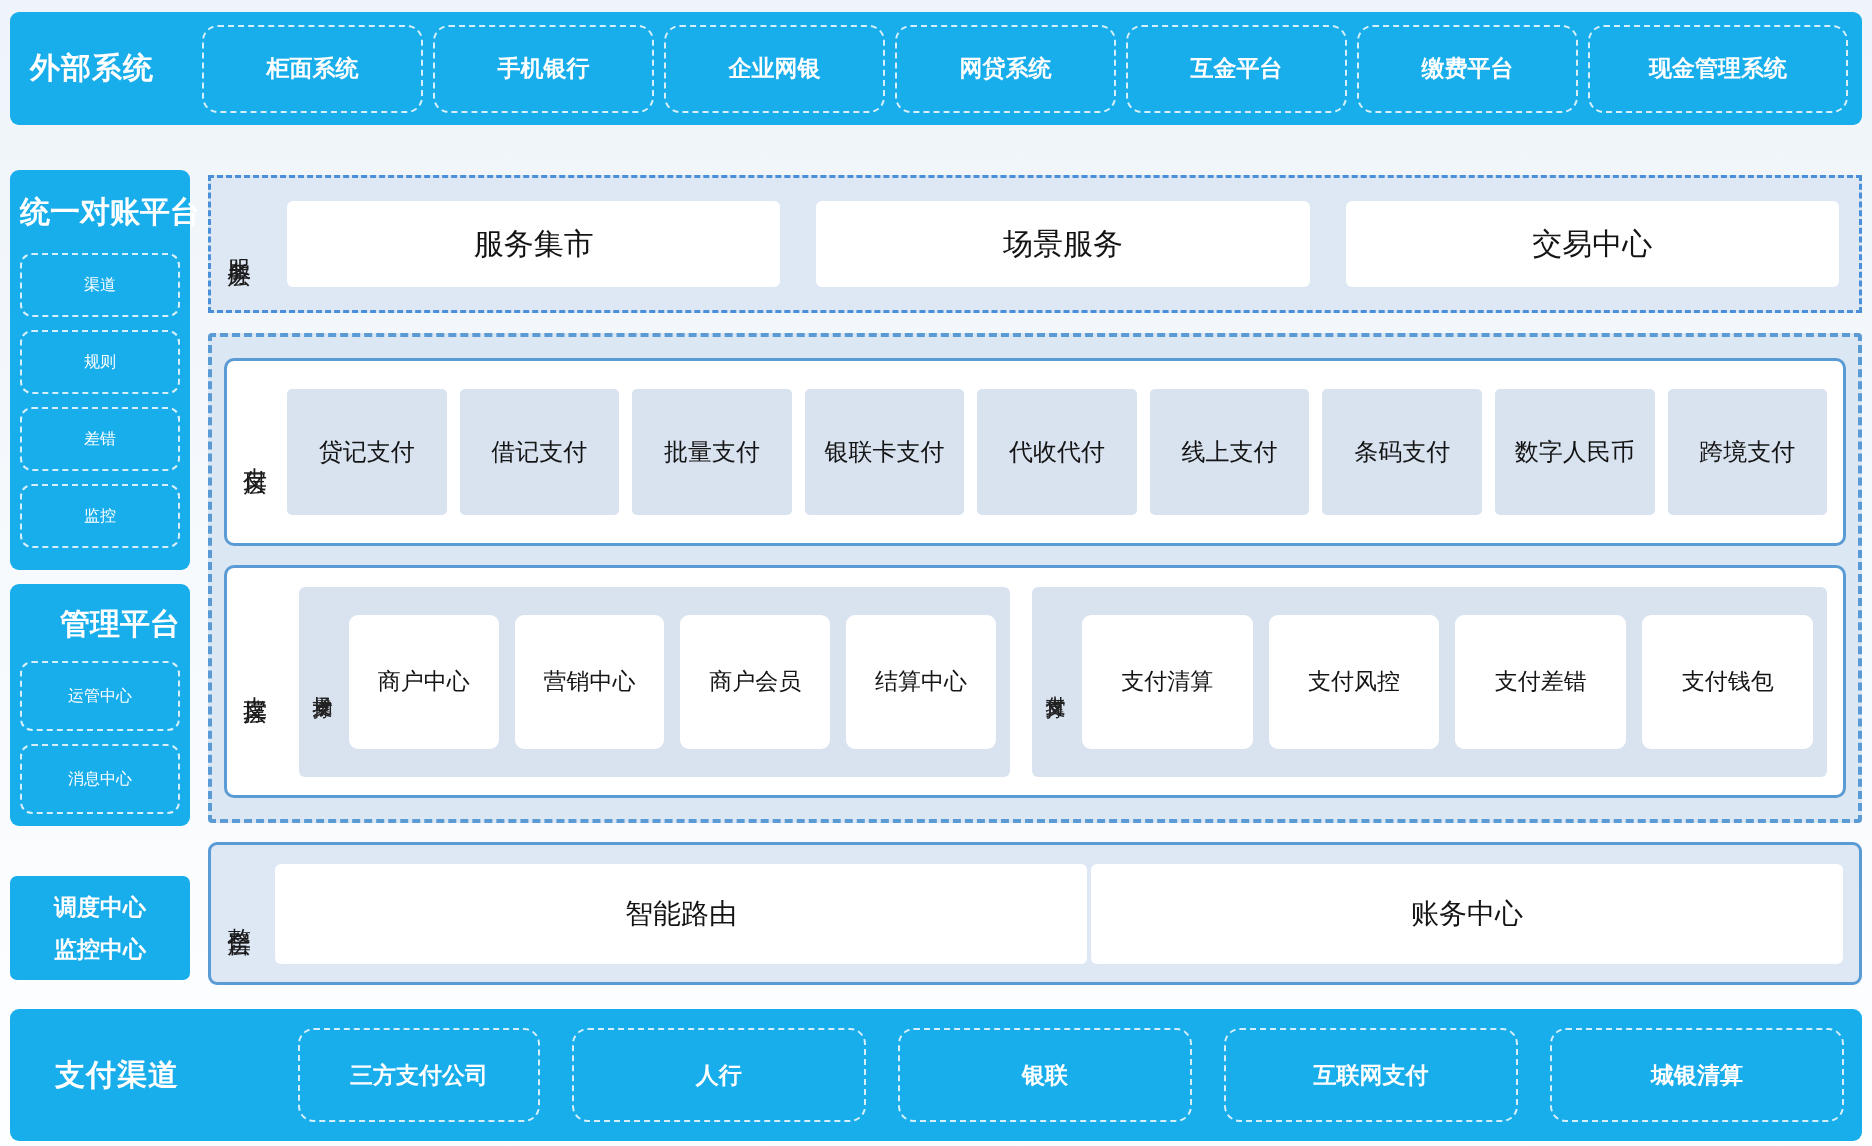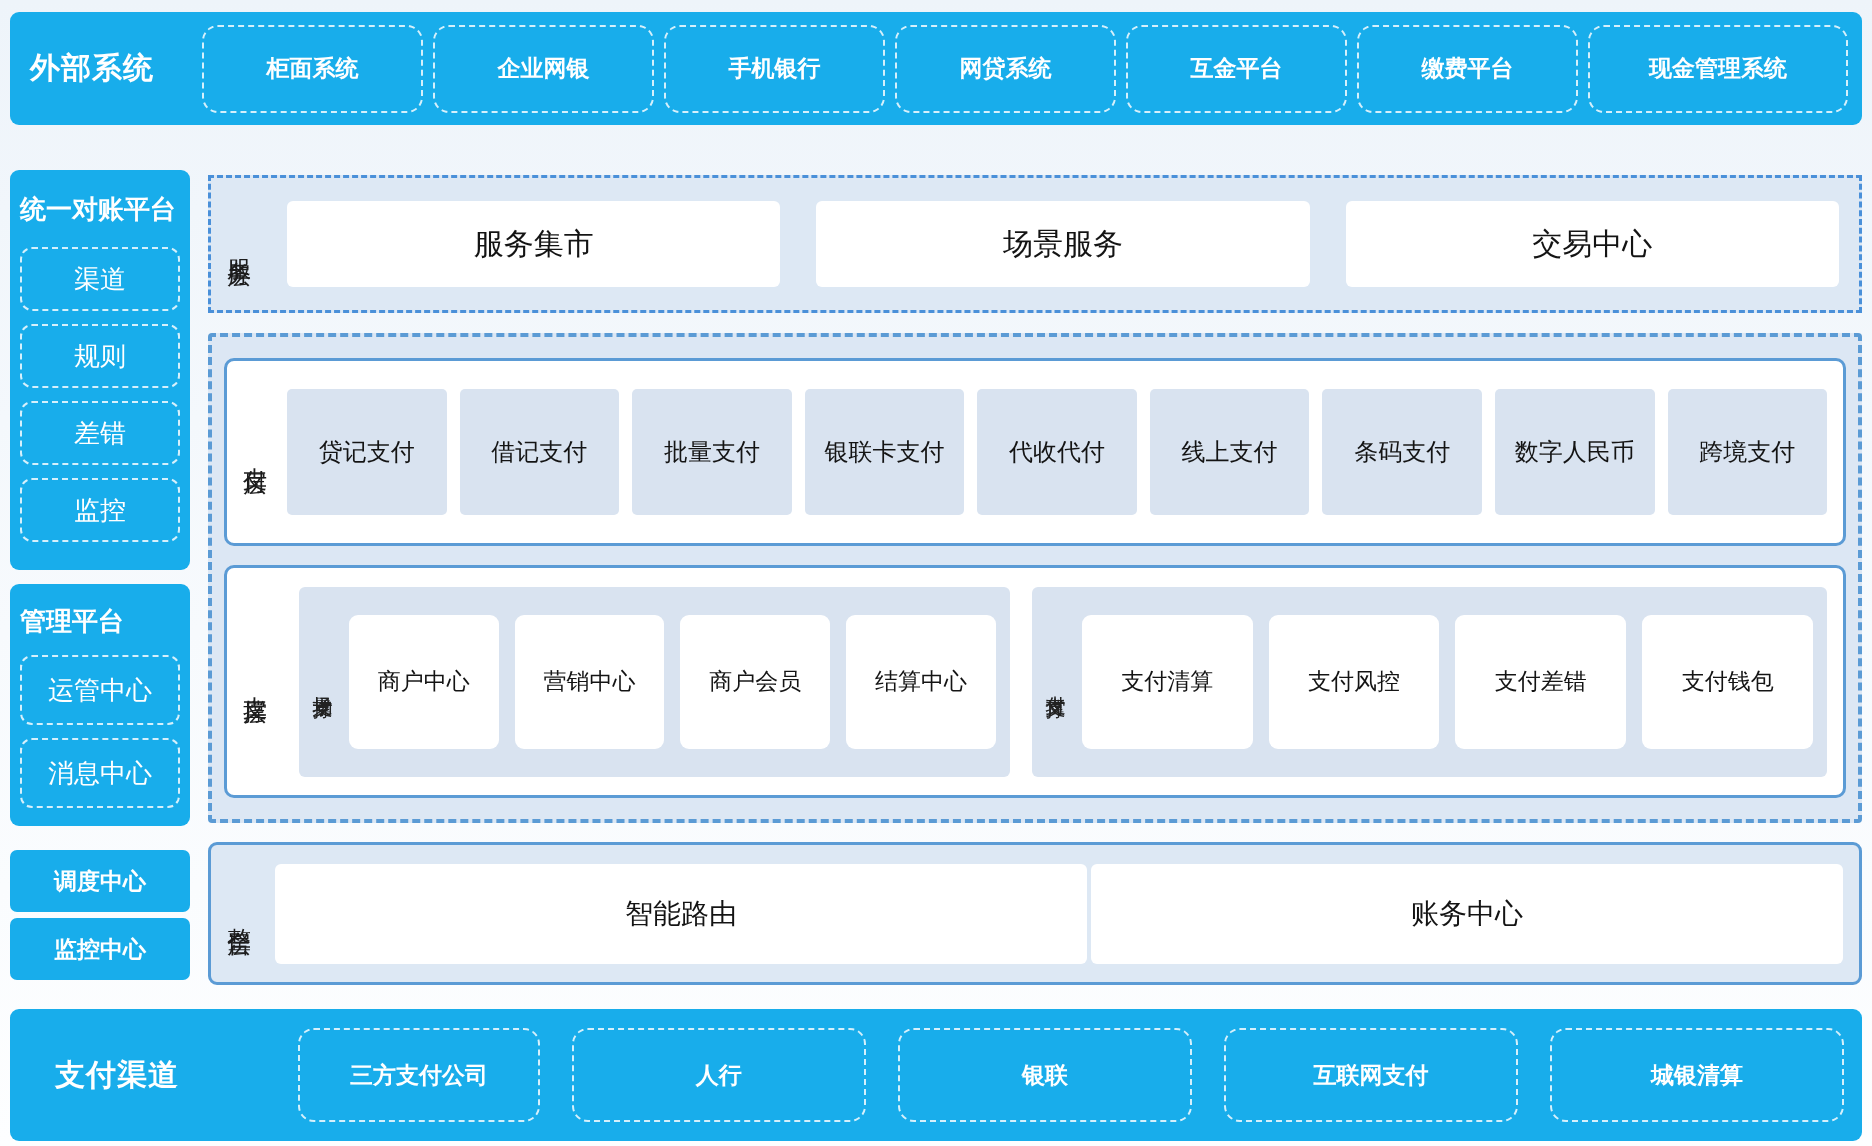--- a/index.html
+++ b/index.html
@@ -25,32 +25,32 @@
     display:flex;align-items:center;justify-content:center;
     font-size:23px;font-weight:600;color:#fff;white-space:nowrap;
   }
   .top-bar .dash-item:last-child{flex:1.18;}
   .bottom-bar .dash-item:first-child{flex:.82;}
 
   
   .side-box{position:absolute;left:10px;width:180px;border-radius:9px;box-sizing:border-box;padding:0 10px;}
   .side-box.recon{top:170px;height:400px;}
   .side-box.mgmt{top:584px;height:242px;}
-  .side-title{text-align:left;font-size:26px;font-weight:bold;white-space:nowrap;}
+  .side-title{text-align:right;font-size:30px;font-weight:bold;white-space:nowrap;}
   .recon .side-title{margin:22px 0 20px;}
   .mgmt .side-title{margin:20px 0 16px;}
   .side-items{display:flex;flex-direction:column;gap:13px;}
-  .side-items .dash-item{flex:none;height:60px;border-radius:12px;font-size:26px;font-weight:500;}
+  .side-items .dash-item{flex:none;height:60px;border-radius:12px;font-size:16px;font-weight:500;}
   .mgmt .side-items .dash-item{height:66px;}
   .solid-small{
     position:absolute;left:10px;width:180px;height:62px;border-radius:7px;
     display:flex;align-items:center;justify-content:center;
     font-size:23px;font-weight:600;
   }
-  .solid-small.sched{top:850px;}
+  .solid-small.sched{top:876px;}
   .solid-small.mon{top:918px;}
 
   
   .vlabel{
     writing-mode:vertical-rl;text-orientation:upright;
     font-size:24px;color:#1c1c1c;letter-spacing:3px;line-height:1;
     white-space:nowrap;flex:none;
   }
   .vlabel.small{font-size:20px;letter-spacing:1px;color:#222;}
 
@@ -105,22 +105,22 @@
 </style>
 </head>
 <body>
 
 <div class="canvas">
 
   <div class="bar top-bar blue">
     <div class="bar-title">外部系统</div>
     <div class="bar-items">
       <div class="dash-item">柜面系统</div>
+      <div class="dash-item">手机银行</div>
       <div class="dash-item">企业网银</div>
-      <div class="dash-item">手机银行</div>
       <div class="dash-item">网贷系统</div>
       <div class="dash-item">互金平台</div>
       <div class="dash-item">缴费平台</div>
       <div class="dash-item">现金管理系统</div>
     </div>
   </div>
 
   <div class="side-box recon blue">
     <div class="side-title">统一对账平台</div>
     <div class="side-items">

